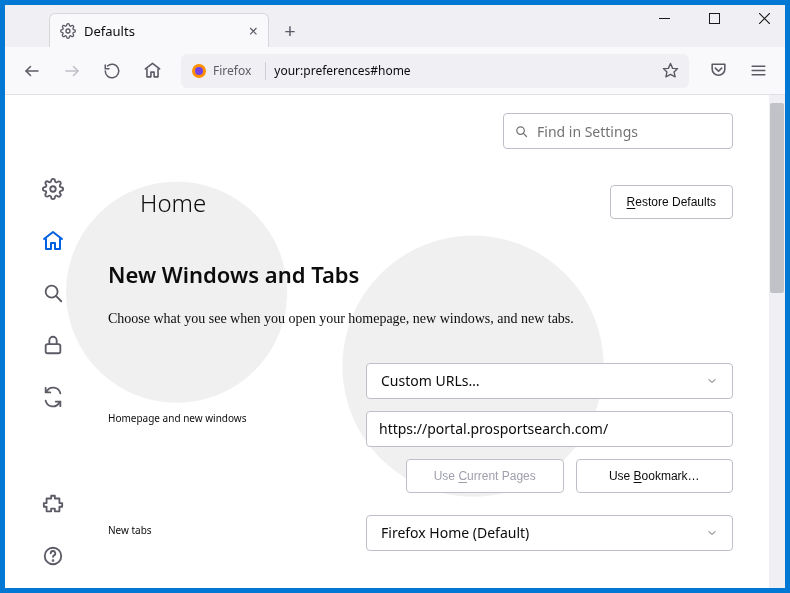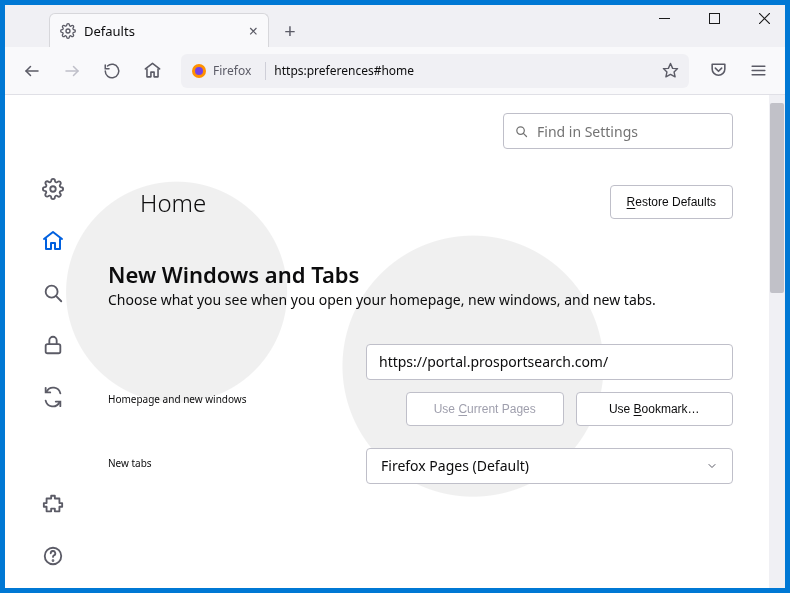--- a/index.html
+++ b/index.html
@@ -167,22 +167,23 @@
       color: #0c0c0d;
       display:inline-flex; align-items:center; justify-content:center;
       cursor:pointer;
     }
     .btn.disabled { color:#9f9fad; cursor:default; }
     .section-title {
       font-size: 22px; font-weight: 600; color:#0c0c0d;
       margin-top: 40px;
     }
     .section-desc {
-      font-size: 14px; color:#0c0c0d; margin-top: 1px;
+      font-size: 14px; color:#0c0c0d; margin-top: 20px;
       line-height: 1.4;
+      font-family: Liberation Serif, serif;
     }
     .form-row {
       display:flex; align-items:flex-start; gap:18px;
       margin-top: 30px;
       margin-right: 24px;
     }
     .form-label {
       width: 240px;
       font-size: 10px; color:#0c0c0d;
       padding-top: 8px;
@@ -291,21 +292,21 @@
       <span class="url-identity">
         <span>
           <svg width="16" height="16" viewBox="0 0 16 16">
               <circle cx="8" cy="8" r="7" fill="#ff9100"></circle>
               <circle cx="8" cy="8" r="4" fill="#7542e5"></circle>
             </svg>
         </span>
         <span class="identity-label">Firefox</span>
       </span>
       <span class="separator"></span>
-      <span class="url-text">https:preferences#home</span>
+      <span class="url-text">your:preferences#home</span>
       <span class="spacer"></span>
       <span class="star">
         <svg width="17" height="17" viewBox="0 0 24 24" fill="none" stroke="#5b5b66" stroke-width="2" stroke-linejoin="round">
             <polygon points="12 2 15 9 22 9.3 17 14 18.5 21 12 17.5 5.5 21 7 14 2 9.3 9 9"></polygon>
           </svg>
       </span>
     </div>
     <div class="nav-btn">
       <svg width="19" height="19" viewBox="0 0 24 24" fill="none" stroke="#5b5b66" stroke-width="2" stroke-linecap="round" stroke-linejoin="round">
           <path d="M4 4h16v6a8 8 0 0 1-16 0V4z"></path>
@@ -391,37 +392,45 @@
             <span><span class="uline">R</span><span></span>estore Defaults</span>
           </button>
       </div>
 
       <div class="section-title">New Windows and Tabs</div>
       <div class="section-desc">Choose what you see when you open your homepage, new windows, and new tabs.</div>
 
       <div class="form-row" style="margin-top:34px;">
         <div class="form-label" style="padding-top:48px;">Homepage and new windows</div>
         <div class="form-field">
+          <div class="select">
+            <span>Custom URLs…</span>
+            <span class="chev">
+              <svg width="12" height="12" viewBox="0 0 24 24" fill="none" stroke="currentColor" stroke-width="2" stroke-linecap="round" stroke-linejoin="round">
+                  <polyline points="6 9 12 15 18 9"></polyline>
+                </svg>
+            </span>
+          </div>
           <input class="text-input" type="text" value="https://portal.prosportsearch.com/" style="">
           <div class="btn-row">
             <button class="btn disabled">
                 <span>Use <span class="uline">C</span>urrent Pages</span>
               </button>
             <button class="btn">
                 <span>Use <span class="uline">B</span>ookmark…</span>
               </button>
           </div>
         </div>
       </div>
 
       <div class="form-row" style="margin-top:22px;">
         <div class="form-label">New tabs</div>
         <div class="form-field">
           <div class="select">
-            <span>Firefox Pages (Default)</span>
+            <span>Firefox Home (Default)</span>
             <span class="chev">
               <svg width="12" height="12" viewBox="0 0 24 24" fill="none" stroke="currentColor" stroke-width="2" stroke-linecap="round" stroke-linejoin="round">
                   <polyline points="6 9 12 15 18 9"></polyline>
                 </svg>
             </span>
           </div>
         </div>
       </div>
     </div>
 

